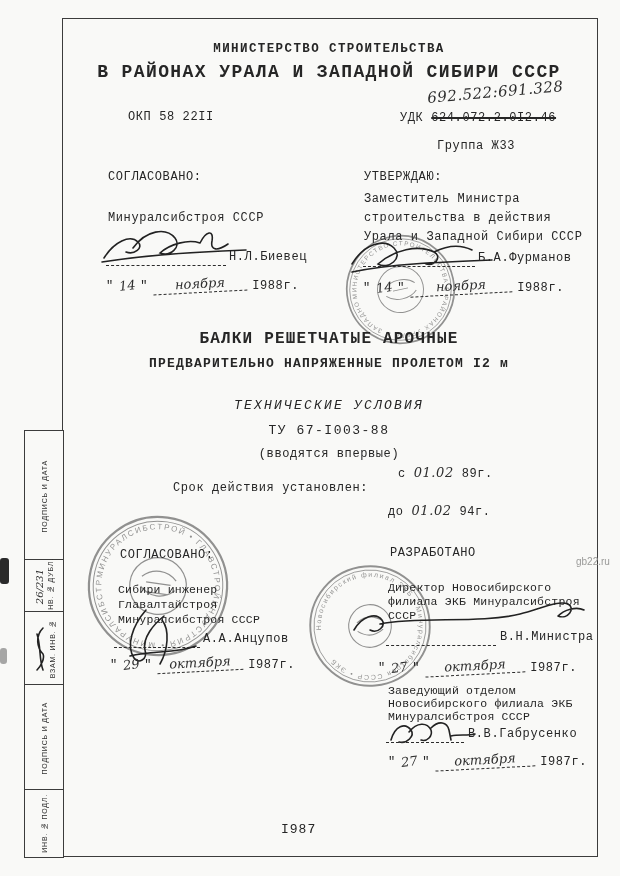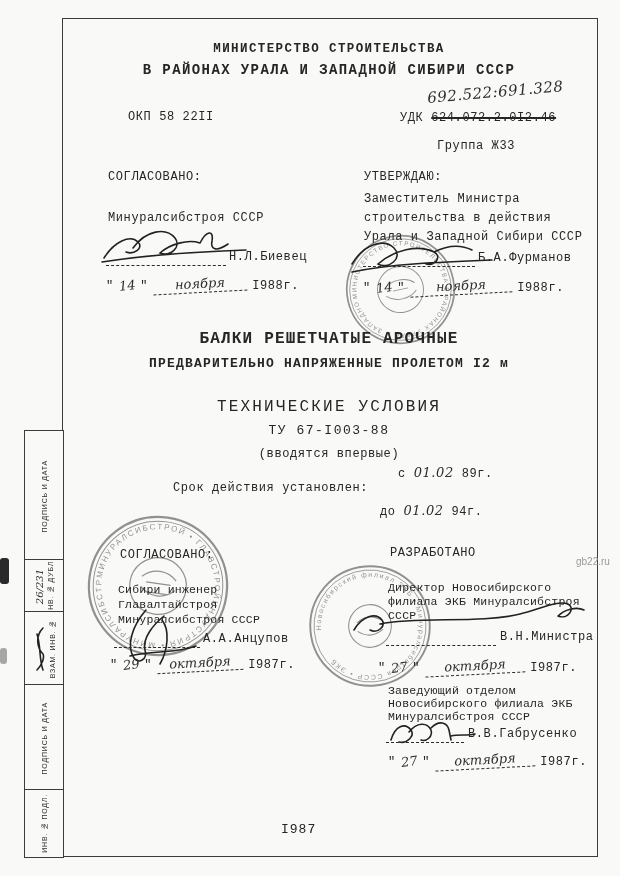--- a/index.html
+++ b/index.html
@@ -35,21 +35,21 @@
   .blob{position:absolute;background:#2a2a2a;border-radius:3px;}
 </style>
 </head>
 <body>
 
 <div class="page">
 
   <div class="abs frame" style="left:62px;top:18px;width:534px;height:837px;"></div>
 
   <div class="abs typed typed-b center" style="left:62px;top:42px;width:534px;font-size:12.5px;letter-spacing:1.4px;">МИНИСТЕРСТВО СТРОИТЕЛЬСТВА</div>
-  <div class="abs typed typed-b center" style="left:62px;top:62px;width:534px;font-size:14px;letter-spacing:1.4px;">В РАЙОНАХ УРАЛА И ЗАПАДНОЙ СИБИРИ СССР</div>
+  <div class="abs typed typed-b center" style="left:62px;top:62px;width:534px;font-size:18px;letter-spacing:1.4px;">В РАЙОНАХ УРАЛА И ЗАПАДНОЙ СИБИРИ СССР</div>
 
   <div class="abs hand hand-big" style="left:427px;top:83px;transform:rotate(-5deg);">692.522:691.328</div>
 
   <div class="abs typed" style="left:128px;top:110px;">ОКП 58 22II</div>
 
   <div class="abs typed" style="left:400px;top:111px;">
     <span>УДК</span>
     <span class="strike">624.072.2.0I2.46</span>
   </div>
 
@@ -98,31 +98,31 @@
     <span class="typed">"</span>
     <span class="hand" style="transform:rotate(-8deg);">14</span>
     <span class="typed">"</span>
     <span class="hand m-underline" style="min-width:86px;">ноября</span>
     <span class="typed">I988г.</span>
   </div>
 
   <div class="abs typed typed-b center" style="left:62px;top:330px;width:534px;font-size:16px;letter-spacing:1.2px;">БАЛКИ РЕШЕТЧАТЫЕ АРОЧНЫЕ</div>
   <div class="abs typed typed-b center" style="left:62px;top:356px;width:534px;font-size:13px;letter-spacing:1.2px;">ПРЕДВАРИТЕЛЬНО НАПРЯЖЕННЫЕ ПРОЛЕТОМ I2 м</div>
 
-  <div class="abs typed center" style="left:62px;top:398px;width:534px;font-size:16px;letter-spacing:2.2px;">ТЕХНИЧЕСКИЕ УСЛОВИЯ</div>
+  <div class="abs typed center" style="left:62px;top:398px;width:534px;font-size:13px;letter-spacing:2.2px;font-style:italic;">ТЕХНИЧЕСКИЕ УСЛОВИЯ</div>
   <div class="abs typed center" style="left:62px;top:423px;width:534px;font-size:13px;letter-spacing:1.5px;">ТУ 67-I003-88</div>
   <div class="abs typed center" style="left:62px;top:447px;width:534px;">(вводятся впервые)</div>
 
   <div class="abs typed" style="left:173px;top:481px;">Срок действия установлен:</div>
   <div class="abs typed" style="left:398px;top:465px;">
     <span>с</span>
     <span class="hand">01.02</span>
     <span>89г.</span>
   </div>
-  <div class="abs typed" style="left:380px;top:503px;text-align:right;">
+  <div class="abs typed" style="left:388px;top:503px;text-align:right;">
     <span>до</span>
     <span class="hand">01.02</span>
     <span>94г.</span>
   </div>
 
   <svg class="stamp" style="left:84px;top:512px;width:148px;height:148px;transform:rotate(8deg);" viewBox="0 0 120 120">
     <circle cx="60" cy="60" r="56" stroke-width="1.8"></circle>
     <circle cx="60" cy="60" r="52.5" stroke-width=".8"></circle>
     <defs>
         <path id="ringB" d="M60,60 m-46,0 a46,46 0 1,1 92,0 a46,46 0 1,1 -92,0"></path>

